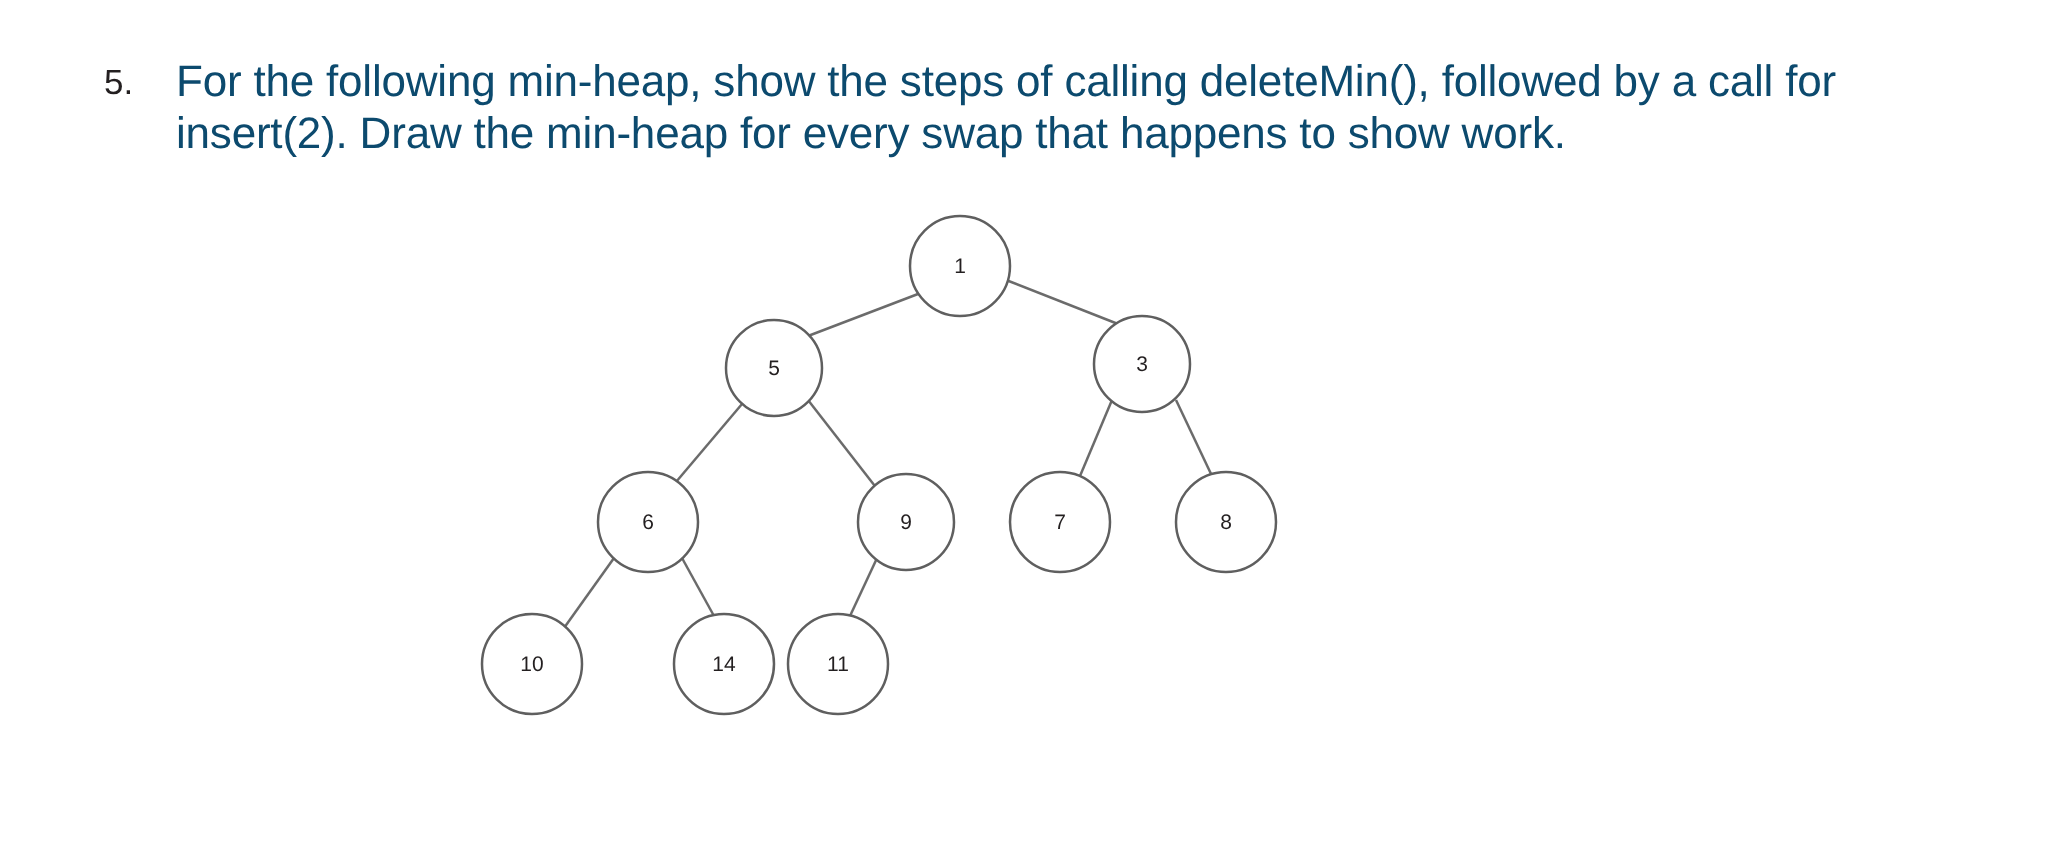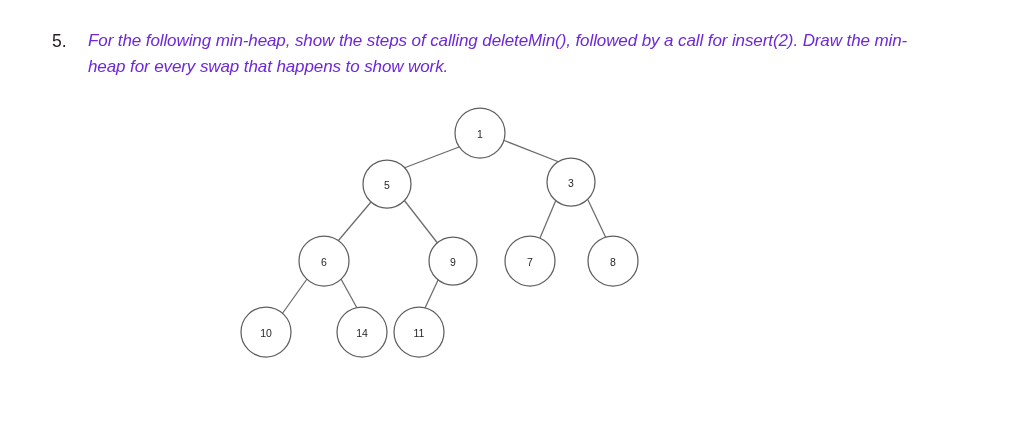--- a/index.html
+++ b/index.html
@@ -23,26 +23,25 @@
     align-items: flex-start;
   }
   #question-number {
     font-size: 17.5px;
     line-height: 26px;
     color: #231f20;
     width: 36px;
     flex: 0 0 36px;
   }
   #question-text {
-    font-size: 17px;
+    font-size: 22px;
     line-height: 26px;
-    color: #6d28d9;
+    color: #0c4a6e;
     width: 845px;
     letter-spacing: -0.1px;
-    font-style: italic;
   }
   #tree-figure {
     position: absolute;
     left: 0;
     top: 96px;
     width: 1024px;
     height: 300px;
   }
   svg.tree-canvas {
     display: block;

